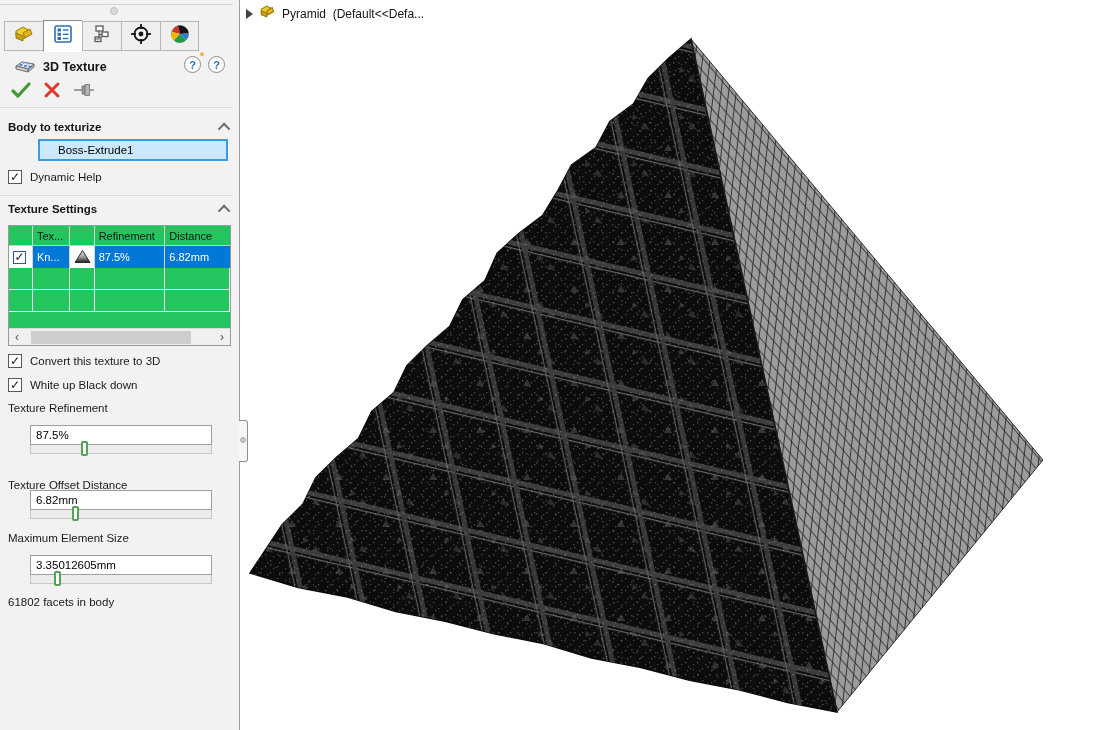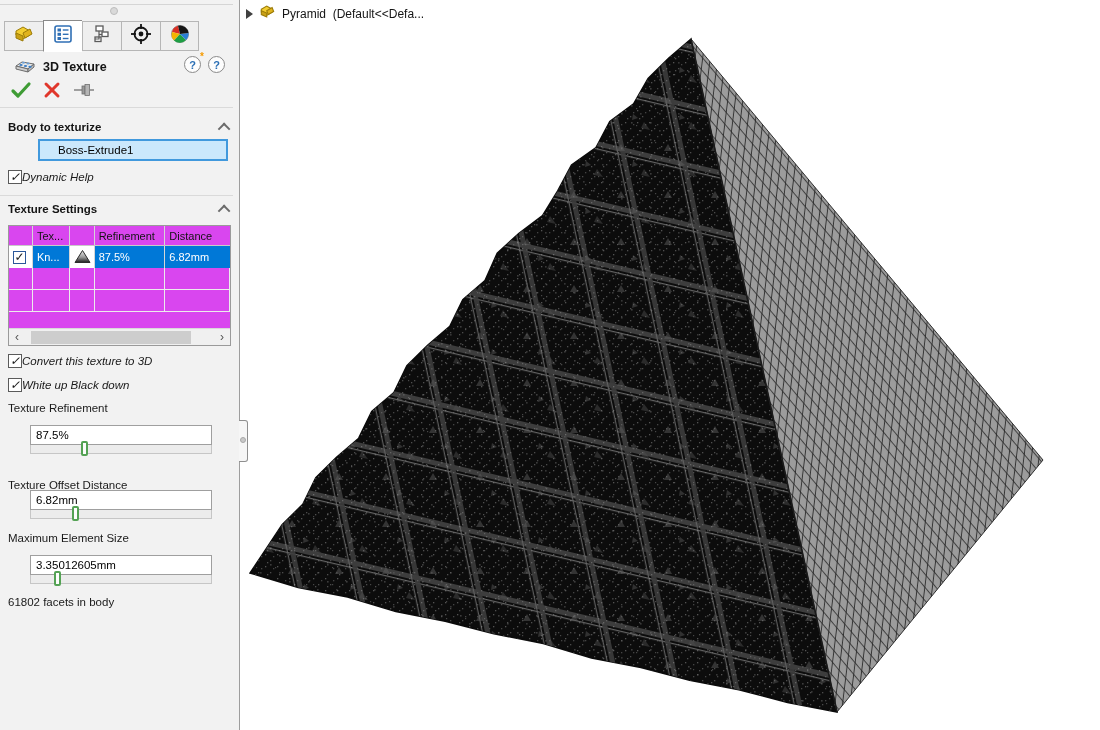--- a/index.html
+++ b/index.html
@@ -38,29 +38,29 @@
   .section-head { position:absolute; left:8px; width:222px; display:flex;
     justify-content:space-between; align-items:center; cursor:default; }
   .section-head .lbl { font-size:11.5px; font-weight:bold; color:#141414; }
   .chev { width:9px; height:9px; border-left:2px solid #6b6b6b; border-top:2px solid #6b6b6b;
     transform:rotate(45deg) translateY(2px); }
 
   #sel-box { position:absolute; left:38px; top:139px; width:190px; height:22px;
     background:#cbe8fc; border:2px solid #4199dd; display:flex; align-items:center;
     padding-left:18px; font-size:11.5px; color:#000; }
 
-  .chk-row { position:absolute; display:flex; align-items:center; gap:0;font-style:italic; }
+  .chk-row { position:absolute; display:flex; align-items:center; gap:8px; }
   .chk { width:14px; height:14px; background:#fff; border:1px solid #5a5a5a;
     display:flex; align-items:center; justify-content:center; font-size:12px; color:#1a1a1a; }
   .chk.on::after { content:"✓"; margin-top:-1px; }
   .chk-row .lbl { font-size:11.5px; color:#1a1a1a; }
 
   
   #tex-table { position:absolute; left:8px; top:225px; width:223px; height:121px;
-    background:#d946ef; border:1px solid #9a9a9a; font-size:11px; color:#141414; }
+    background:#22c55e; border:1px solid #9a9a9a; font-size:11px; color:#141414; }
   .trow { display:flex; height:22px; }
   .trow.hdr { height:20px; border-bottom:1px solid #c9c9c9; }
   .tcell { display:flex; align-items:center; padding-left:4px; border-right:1px solid #d6d6d6; overflow:hidden; }
   .c0{width:24px;} .c1{width:37px;} .c2{width:25px;} .c3{width:71px;} .c4{width:65px; border-right:none;}
   .trow.sel .tcell { background:#0078d7; color:#ffffff; }
   .trow.sel .tcell.c0, .trow.sel .tcell.c2 { background:#ffffff; color:#141414; }
   .trow.empty { border-bottom:1px solid #ececec; }
   .trow.empty .tcell { border-right:1px solid #ececec; }
   #tbl-scroll { position:absolute; left:0; bottom:0; width:221px; height:17px; background:#f0f0f0;
     display:flex; align-items:center; border-top:1px solid #d9d9d9; }

